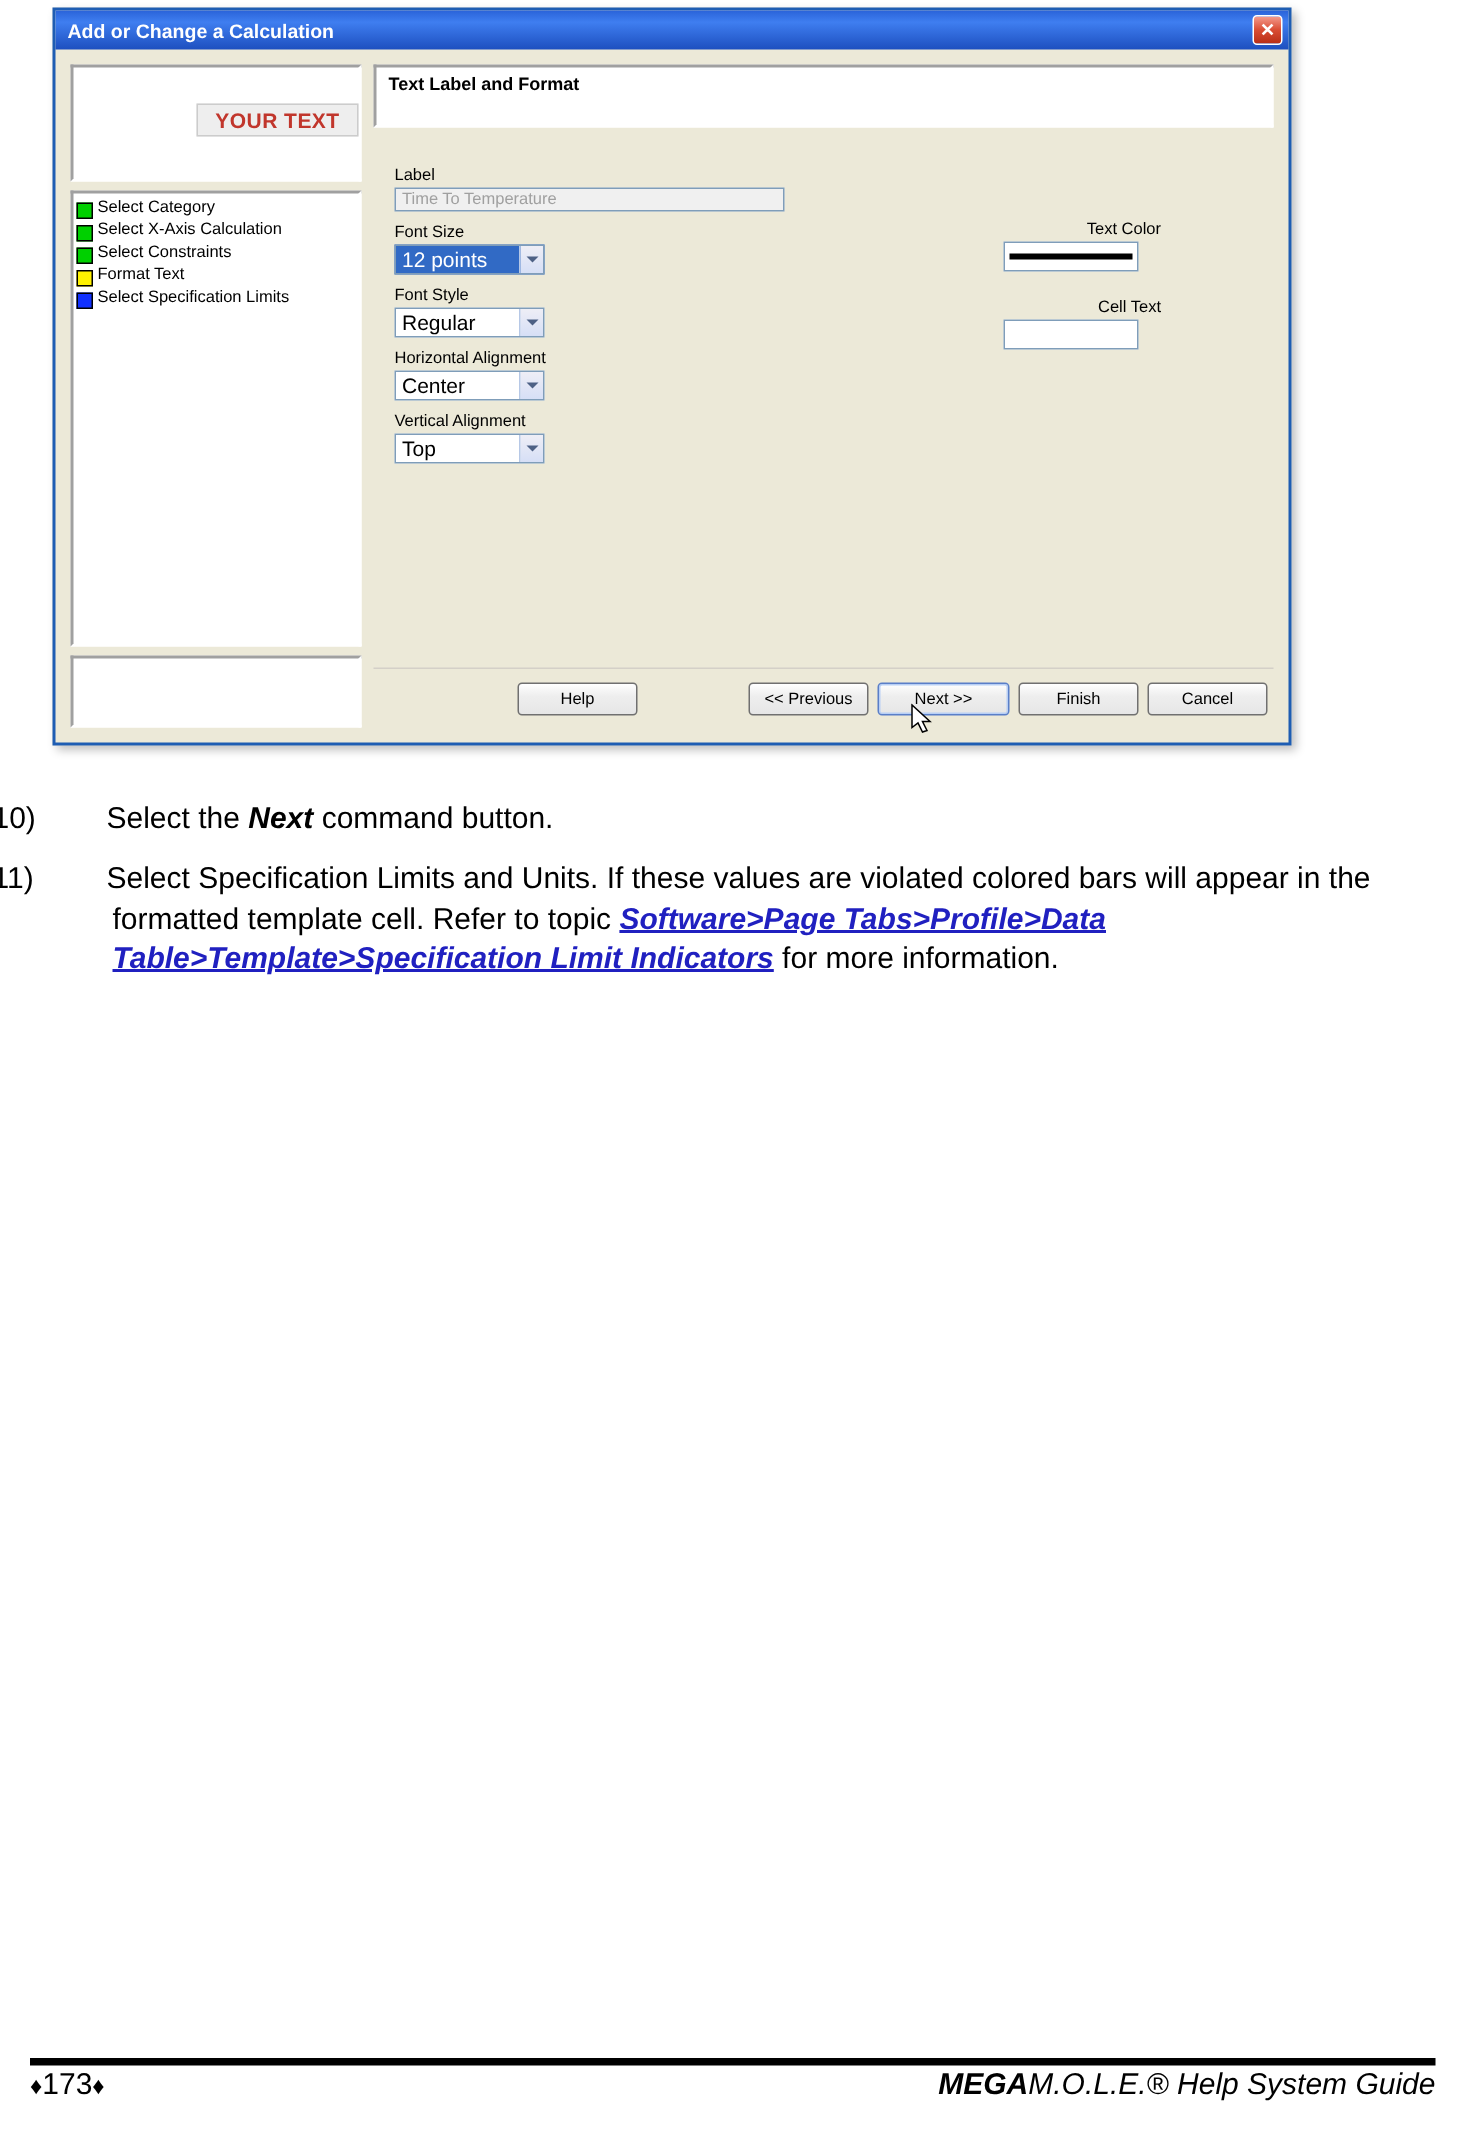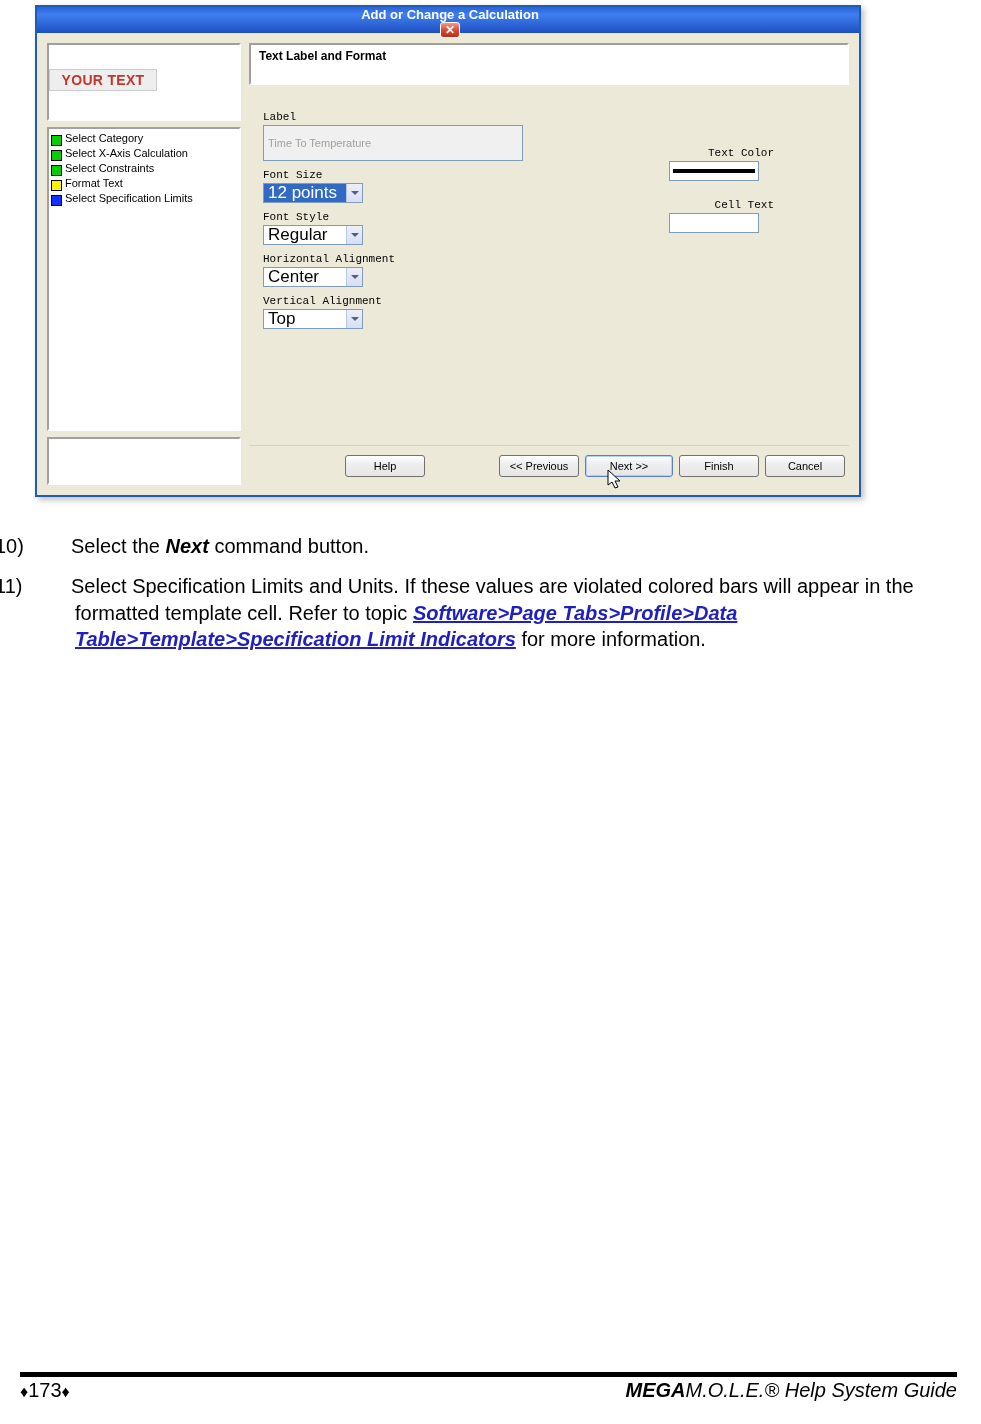--- a/index.html
+++ b/index.html
@@ -27,21 +27,20 @@
     height: 26px;
     background: linear-gradient(to bottom, #2a63d9 0%, #3f7ef0 30%, #1d4fbf 100%);
     color: #fff;
     font-family: "Trebuchet MS", Tahoma, sans-serif;
     font-weight: bold;
     font-size: 13px;
     display: flex;
     align-items: center;
     justify-content: space-between;
     padding: 0 4px 0 8px;
-    flex-direction: column;
   }
   .close-btn {
     width: 20px; height: 20px;
     background: linear-gradient(to bottom, #f49a8c, #d94c33, #b82e17);
     border: 1px solid #fff;
     border-radius: 3px;
     color: #fff;
     font-weight: bold;
     display: flex; align-items: center; justify-content: center;
     font-size: 12px;
@@ -59,21 +58,21 @@
     flex-direction: column;
   }
   .preview-cell {
     height: 78px;
     border: 2px solid #a0a0a0;
     border-right-color: #ffffff;
     border-bottom-color: #ffffff;
     background: #fff;
     display: flex;
     align-items: flex-start;
-    justify-content: flex-start;
+    justify-content: flex-end;
     padding-top: 24px;
     margin-bottom: 6px;
   }
   .preview-text {
     width: 108px;
     height: 22px;
     background: #eeeeee;
     border: 1px solid #cccccc;
     color: #c1362c;
     font-family: "Trebuchet MS", Tahoma, sans-serif;
@@ -135,38 +134,38 @@
     padding: 20px 14px 8px 14px;
     font-family: Tahoma, sans-serif;
     font-size: 11px;
     display: grid;
     grid-template-columns: 1fr 1fr;
     grid-auto-rows: min-content;
     column-gap: 70px;
     row-gap: 0;
   }
   .field { margin-bottom: 8px; }
-  .field-label { display:block; margin-bottom: 2px; color:#000;font-family:Liberation Mono, monospace; }
+  .field-label { display:block; margin-bottom: 2px; color:#000; }
   .text-input {
-    width: 260px; height: 36px;
+    width: 260px; height: 16px;
     border: 1px solid #7f9db9;
     background: #f0f0f0;
     color: #a0a0a0;
     font-family: Tahoma, sans-serif;
     font-size: 11px;
     padding: 0 4px;
     display:flex; align-items:center;
   }
   .combo {
     width: 100px; height: 20px;
     border: 1px solid #7f9db9;
     background: #fff;
     display: flex;
     align-items: stretch;
-    font-size: 17px;
+    font-size: 14px;
   }
   .combo.sel { background: #316ac5; color:#fff; }
   .combo-text { flex:1; padding:0 4px; display:flex; align-items:center; }
   .combo-arrow {
     width: 16px;
     background: linear-gradient(to bottom,#eeeef6,#d6dff6);
     border-left: 1px solid #b6c8e6;
     display:flex; align-items:center; justify-content:center;
     color:#4d6185;
   }

